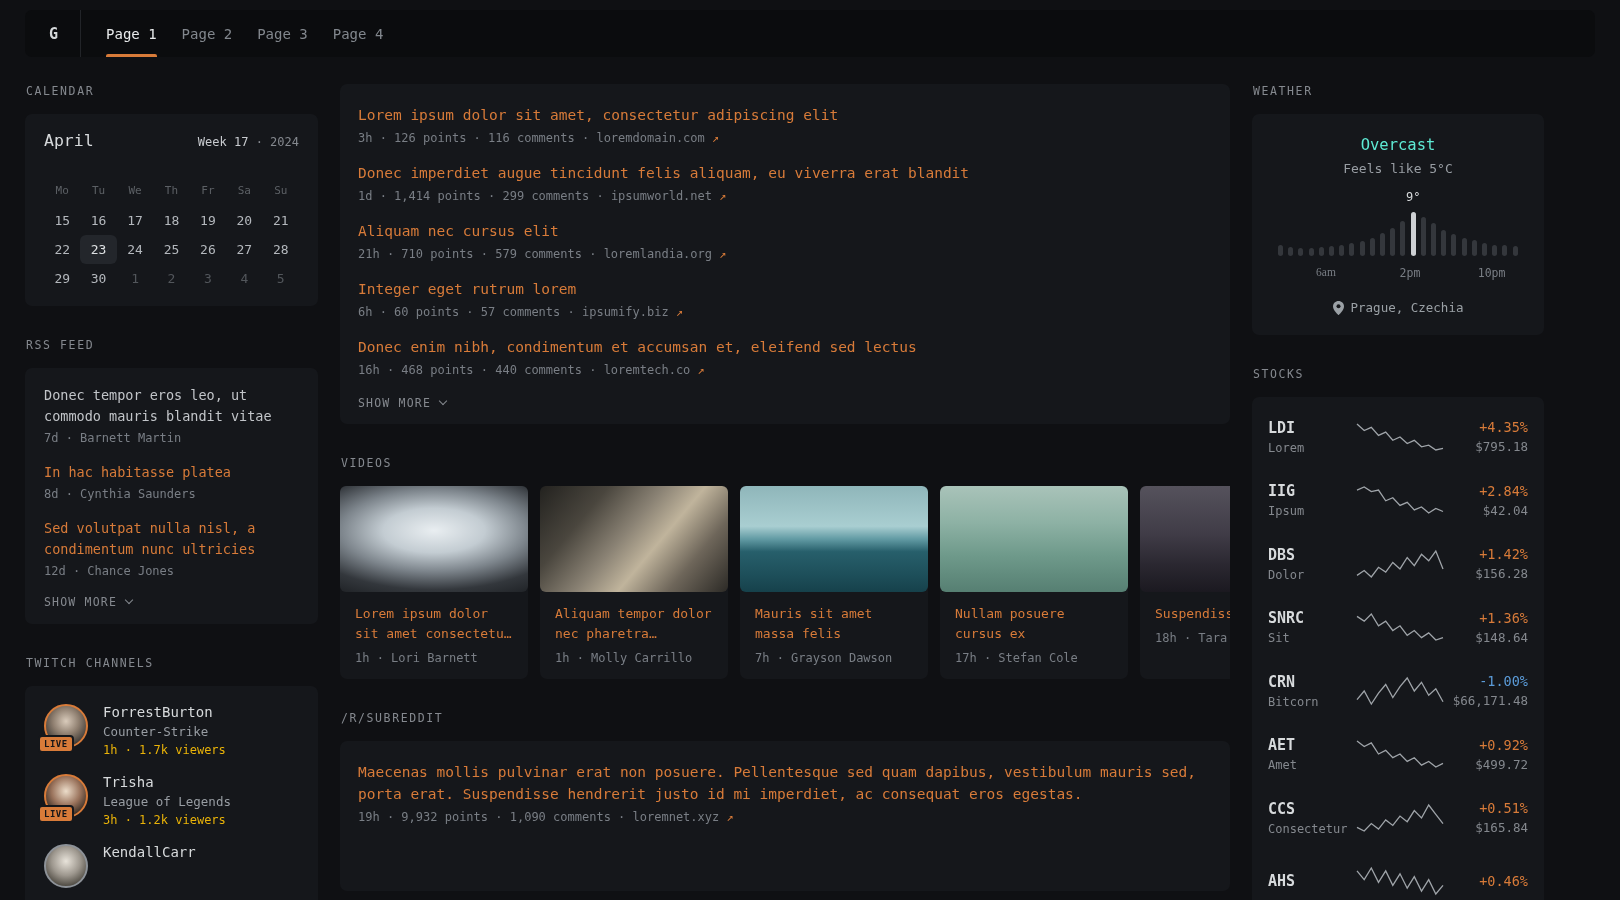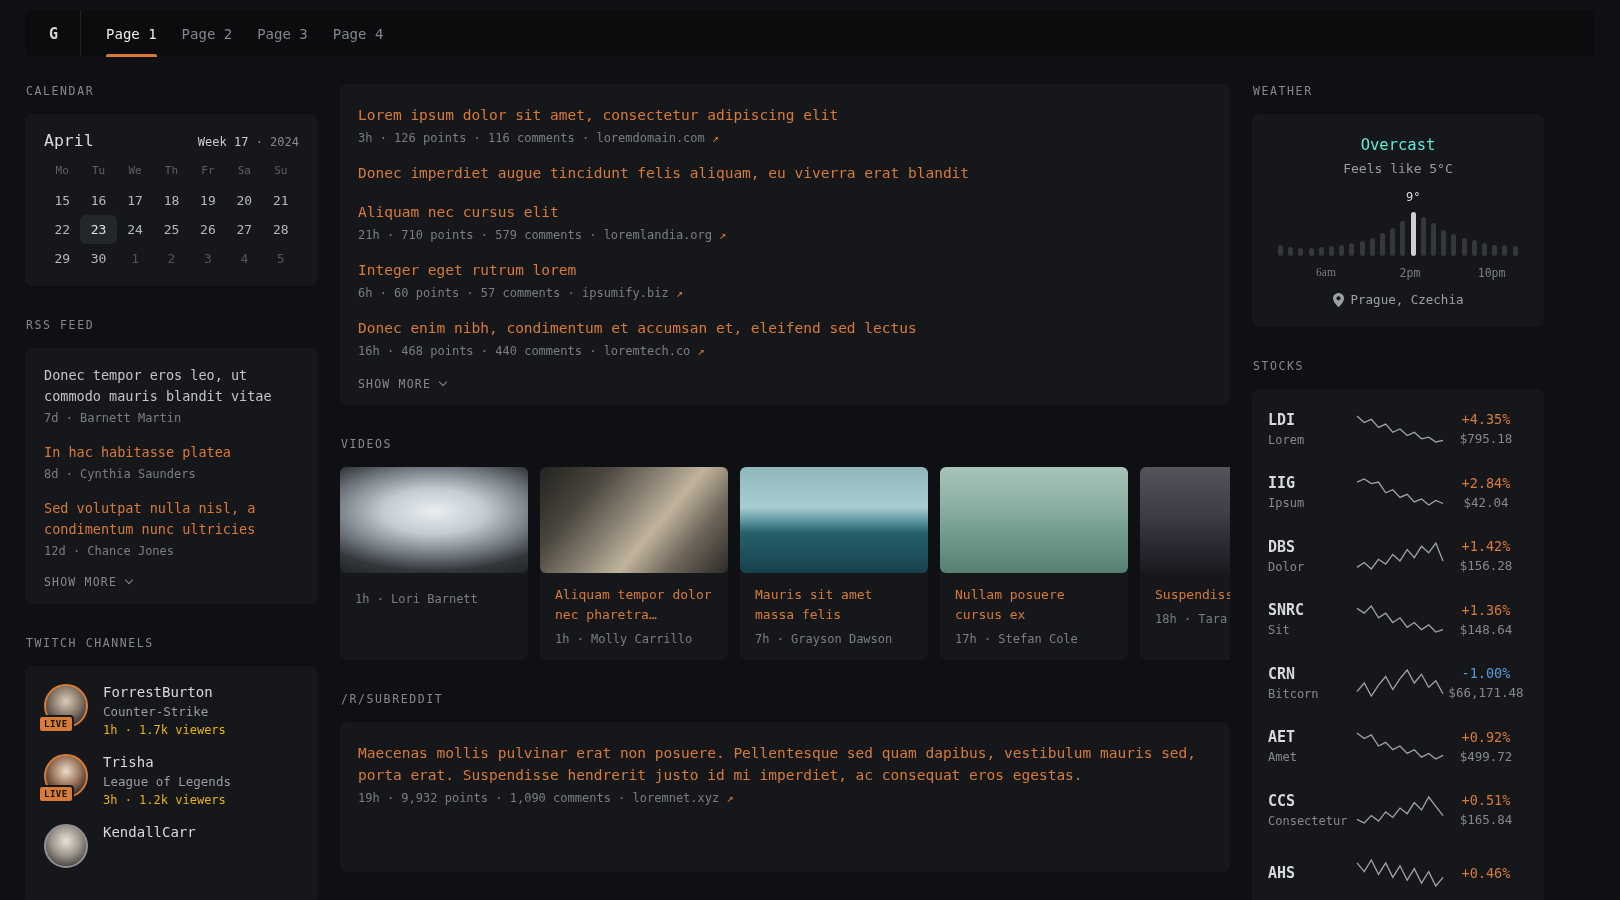--- a/index.html
+++ b/index.html
@@ -17,21 +17,21 @@
   .tab.active::after{content:"";position:absolute;left:0;right:0;bottom:0;height:3px;border-radius:2px 2px 0 0;background:var(--accent)}
 
   
   .content{display:grid;grid-template-columns:293px 890px 292px;gap:22px;margin:27px 25px 0;align-items:start}
   .sec{margin-bottom:32px}
   .sec-title{font-size:11.5px;font-weight:normal;letter-spacing:1.6px;color:#85898f;margin:0 1px 16px}
   .card{background:#15171b;border-radius:7px}
 
   
   .cal-card{padding:17px 19px 13px}
-  .cal-head{display:flex;align-items:baseline;justify-content:space-between;margin-bottom:4px}
+  .cal-head{display:flex;align-items:baseline;justify-content:space-between;margin-bottom:24px}
   .cal-month{font-size:16.5px;color:#d7dadc}
   .cal-meta{font-size:12px;color:#85898f}
   .cal-meta .light{color:#c9ccd0}
   .cal-grid{display:grid;grid-template-columns:repeat(7,1fr)}
   .cal-cell{text-align:center}
   .cal-dow{font-size:11px;color:#5c6065;padding:10px 0 9px}
   .cal-day{font-size:13px;color:#b4b8bd;padding:7px 0;border-radius:6px;cursor:pointer}
   .cal-day.other{color:#52565b}
   .cal-day.selected{background:#23262b;color:#dde0e2}
 
@@ -85,31 +85,31 @@
   .weather-card{padding:22px 20px 20px;text-align:center}
   .w-cond{font-size:15.5px;color:#5eead4}
   .w-feels{font-size:13px;color:#989da3;margin-top:7px}
   .w-chart{display:flex;align-items:flex-end;justify-content:space-between;height:46px;margin:34px 6px 0;position:relative}
   .wbar-wrap{position:relative;display:flex;align-items:flex-end;height:100%}
   .wbar{width:5px;border-radius:3px;background:#34373c}
   .wbar.hl{background:#cdd0d3}
   .wtemp{position:absolute;left:50%;transform:translateX(-50%);font-size:12px;color:#d7dadc;white-space:nowrap}
   .w-times{position:relative;height:14px;margin:10px 6px 0}
   .wtime{position:absolute;transform:translateX(-50%);font-size:11.5px;color:#797e85}
-  .w-loc{display:flex;align-items:center;justify-content:center;gap:7px;margin-top:12px;font-size:12.5px;color:#9aa0a5}
+  .w-loc{display:flex;align-items:center;justify-content:center;gap:7px;margin-top:20px;font-size:12.5px;color:#9aa0a5}
 
   
   .stocks-card{padding:8px 16px;overflow:hidden}
   .stock-row{display:flex;align-items:center;height:63.5px;cursor:pointer}
   .stock-id{width:88px;flex:none}
   .stock-sym{font-size:15px;font-weight:bold;color:#d7dadc}
   .stock-name{font-size:12px;color:#84888e;margin-top:4px}
   .stock-spark{flex:1;display:flex;justify-content:center}
   .stock-spark svg{display:block}
-  .stock-vals{text-align:center;flex:none;min-width:84px}
+  .stock-vals{text-align:right;flex:none;min-width:84px}
   .stock-change{font-size:13.5px}
   .stock-change.pos{color:var(--accent)}
   .stock-change.neg{color:var(--neg)}
   .stock-price{font-size:12.5px;color:#84888e;margin-top:4px}
 </style>
 </head>
 <body>
 
 <header class="topbar">
   <div class="logo">G</div>
@@ -234,20 +234,21 @@
   <div class="col">
     <section class="sec">
       <div class="card hn-card">
         <div>
             <div class="hn-item">
               <div class="hn-title">Lorem ipsum dolor sit amet, consectetur adipiscing elit</div>
               <div class="hn-meta"><span>3h · 126 points · 116 comments · </span><span class="hn-link">loremdomain.com <span class="ext">↗</span></span></div>
             </div>
             <div class="hn-item">
               <div class="hn-title">Donec imperdiet augue tincidunt felis aliquam, eu viverra erat blandit</div>
+              <div class="hn-meta"><span>1d · 1,414 points · 299 comments · </span><span class="hn-link">ipsumworld.net <span class="ext">↗</span></span></div>
             </div>
             <div class="hn-item">
               <div class="hn-title">Aliquam nec cursus elit</div>
               <div class="hn-meta"><span>21h · 710 points · 579 comments · </span><span class="hn-link">loremlandia.org <span class="ext">↗</span></span></div>
             </div>
             <div class="hn-item">
               <div class="hn-title">Integer eget rutrum lorem</div>
               <div class="hn-meta"><span>6h · 60 points · 57 comments · </span><span class="hn-link">ipsumify.biz <span class="ext">↗</span></span></div>
             </div>
             <div class="hn-item">
@@ -261,20 +262,21 @@
         </button>
       </div>
     </section>
 
     <section class="sec">
       <h2 class="sec-title">VIDEOS</h2>
       <div class="videos-row">
           <div class="video-card">
             <div class="video-thumb thumb-0"></div>
             <div class="video-body">
+              <div class="video-title">Lorem ipsum dolor sit amet consectetu…</div>
               <div class="video-meta">1h · Lori Barnett</div>
             </div>
           </div>
           <div class="video-card">
             <div class="video-thumb thumb-1"></div>
             <div class="video-body">
               <div class="video-title">Aliquam tempor dolor nec pharetra…</div>
               <div class="video-meta">1h · Molly Carrillo</div>
             </div>
           </div>

